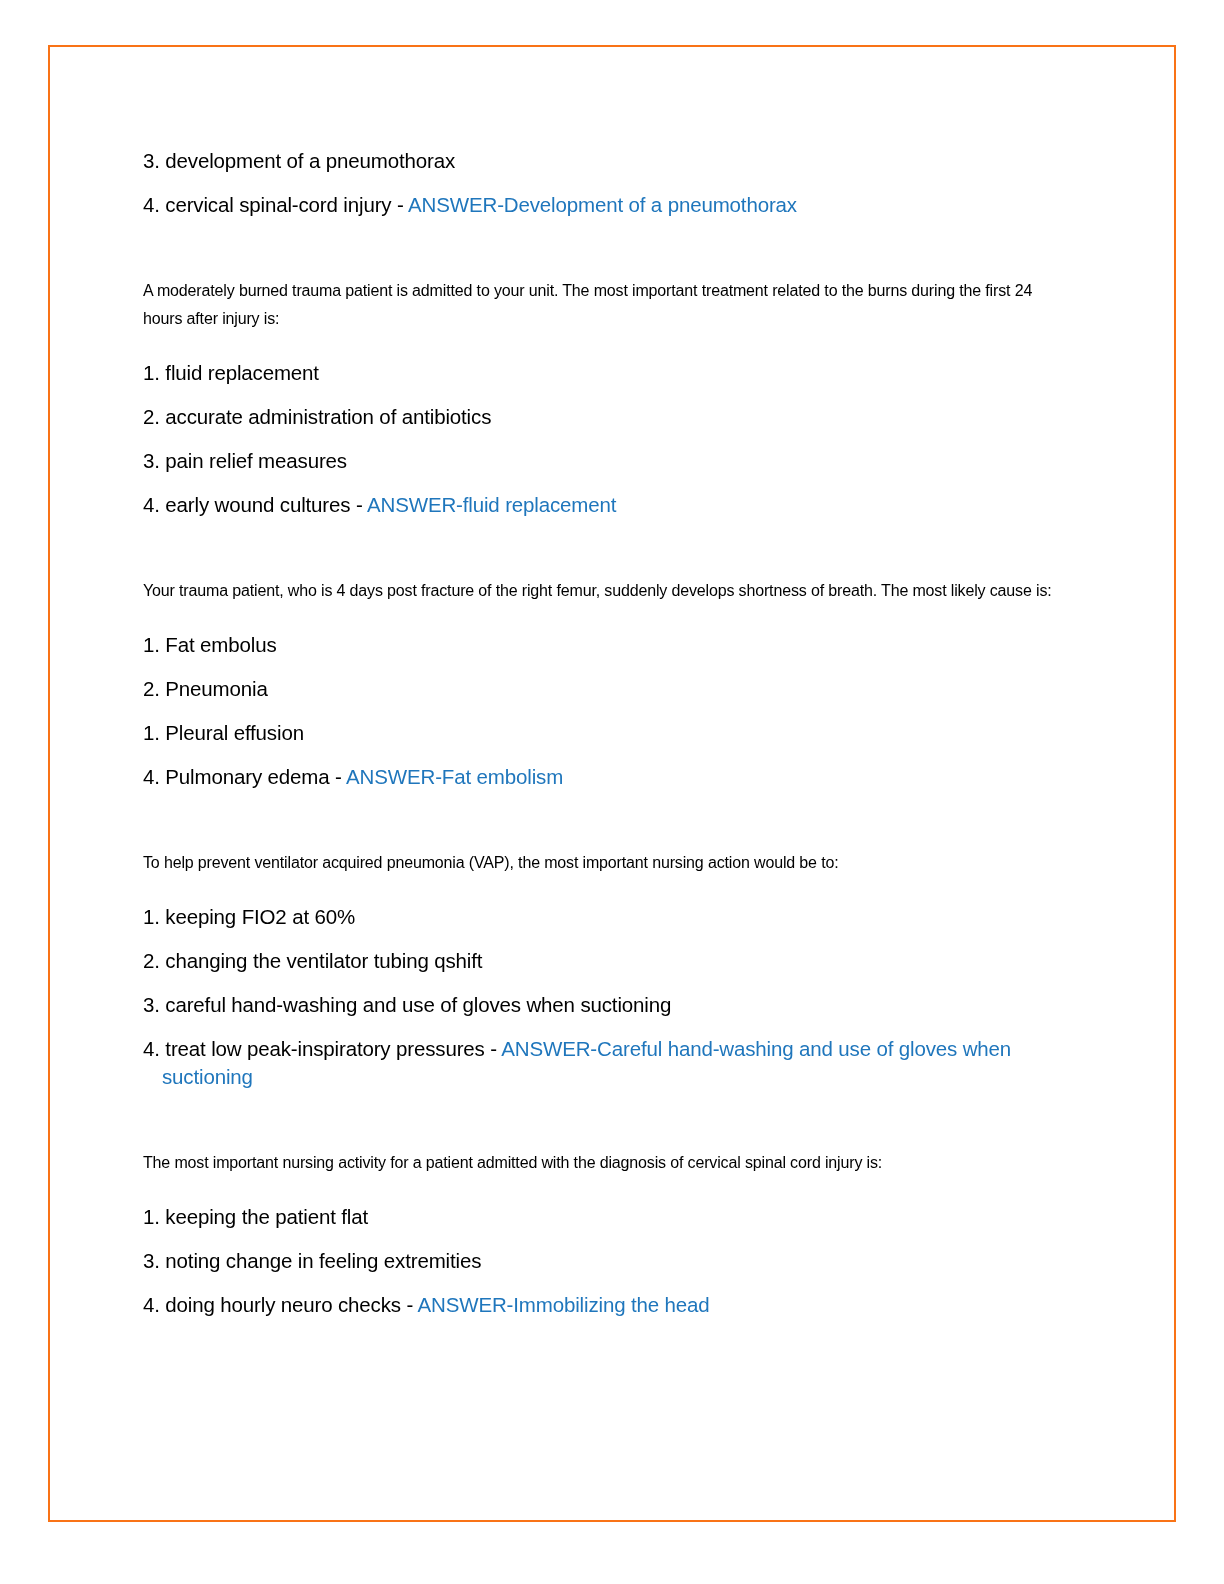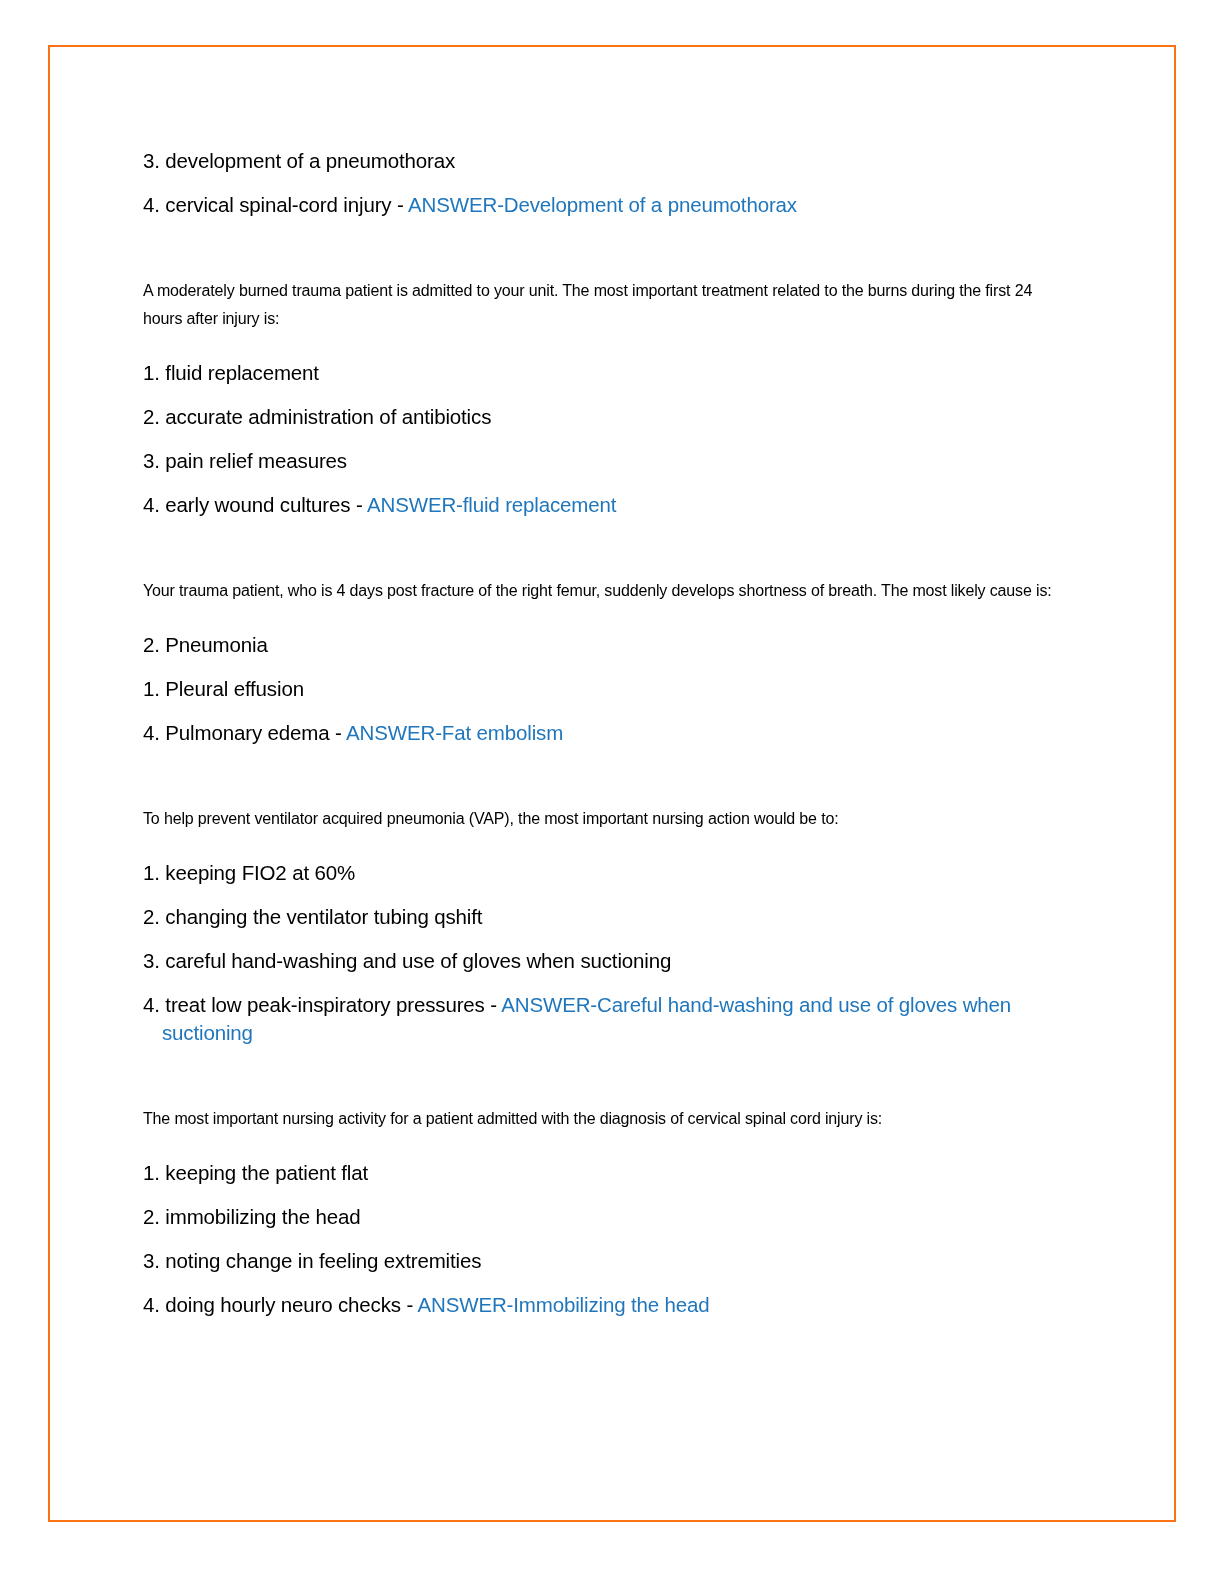--- a/index.html
+++ b/index.html
@@ -86,35 +86,35 @@
     <div class="qblock">
       <p class="stem">A moderately burned trauma patient is admitted to your unit. The most important treatment related to the burns during the first 24 hours after injury is:</p>
       <div class="opt"><span>1. fluid replacement</span><span class="answer"></span></div>
       <div class="opt"><span>2. accurate administration of antibiotics</span><span class="answer"></span></div>
       <div class="opt"><span>3. pain relief measures</span><span class="answer"></span></div>
       <div class="opt"><span>4. early wound cultures - </span><span class="answer">ANSWER-fluid replacement</span></div>
     </div>
 
     <div class="qblock">
       <p class="stem">Your trauma patient, who is 4 days post fracture of the right femur, suddenly develops shortness of breath. The most likely cause is:</p>
+      <div class="opt"><span>1. Fat embolus</span><span class="answer"></span></div>
       <div class="opt"><span>2. Pneumonia</span><span class="answer"></span></div>
       <div class="opt"><span>1. Pleural effusion</span><span class="answer"></span></div>
       <div class="opt"><span>4. Pulmonary edema - </span><span class="answer">ANSWER-Fat embolism</span></div>
     </div>
 
     <div class="qblock">
       <p class="stem">To help prevent ventilator acquired pneumonia (VAP), the most important nursing action would be to:</p>
       <div class="opt"><span>1. keeping FIO2 at 60%</span><span class="answer"></span></div>
       <div class="opt"><span>2. changing the ventilator tubing qshift</span><span class="answer"></span></div>
       <div class="opt"><span>3. careful hand-washing and use of gloves when suctioning</span><span class="answer"></span></div>
       <div class="opt"><span>4. treat low peak-inspiratory pressures - </span><span class="answer">ANSWER-Careful hand-washing and use of gloves when suctioning</span></div>
     </div>
 
     <div class="qblock">
       <p class="stem">The most important nursing activity for a patient admitted with the diagnosis of cervical spinal cord injury is:</p>
       <div class="opt"><span>1. keeping the patient flat</span><span class="answer"></span></div>
-      <div class="opt"><span>2. immobilizing the head</span><span class="answer"></span></div>
       <div class="opt"><span>3. noting change in feeling extremities</span><span class="answer"></span></div>
       <div class="opt"><span>4. doing hourly neuro checks - </span><span class="answer">ANSWER-Immobilizing the head</span></div>
     </div>
 
   </div>
 </div>
 
 </body></html>

